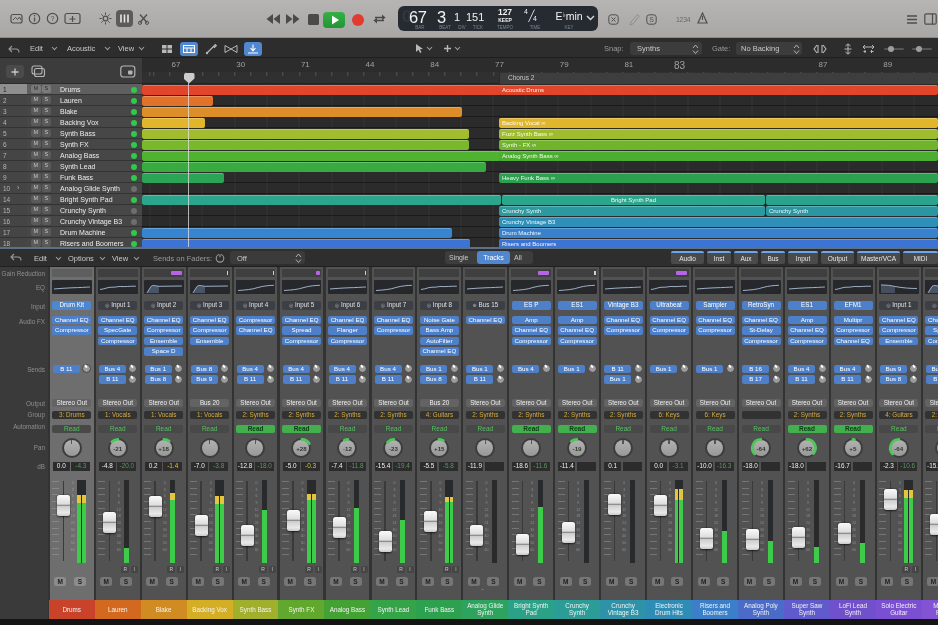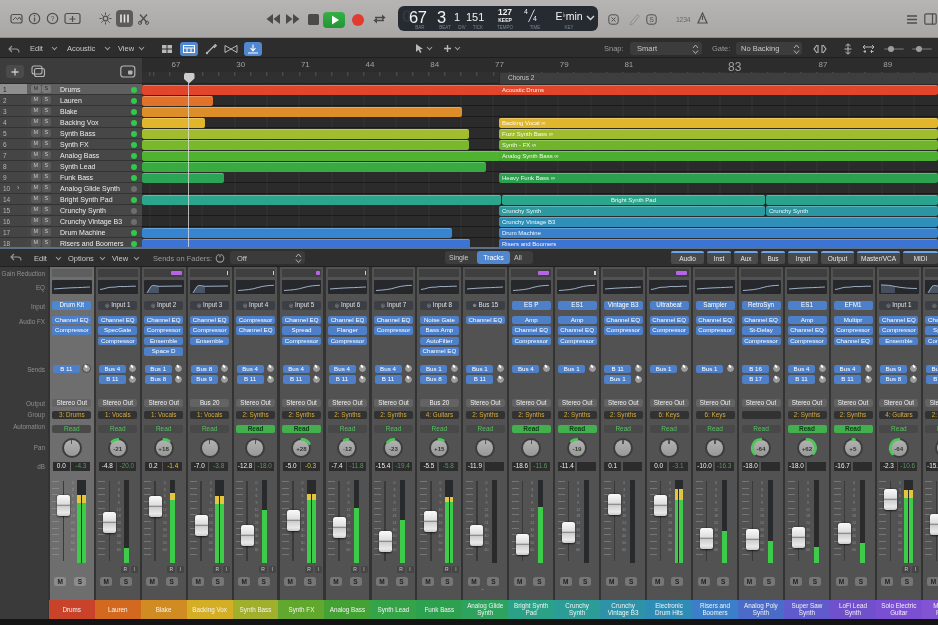--- a/index.html
+++ b/index.html
@@ -171,21 +171,21 @@
       <path d="M1 1 L3.5 3.7 L6 1" stroke="#9a9a9a" stroke-width="1.1" fill="none"></path>
     </svg>
 <svg class="ab" style="left:443px;top:5px" width="9" height="9" viewBox="0 0 9 9">
       <path d="M4.5 1 v7 M1 4.5 h7" stroke="#b8b8b8" stroke-width="1.4"></path>
     </svg>
 <svg class="ab" style="left:454px;top:7px" width="7" height="5" viewBox="0 0 7 5">
       <path d="M1 1 L3.5 3.7 L6 1" stroke="#9a9a9a" stroke-width="1.1" fill="none"></path>
     </svg>
 <div class="ab" style="left:604px;top:5px;color:#9a9a9a;font-size:7.5px">Snap:</div>
 <div class="ab" style="left:630px;top:2.5px;width:72px;height:13px;background:#3c3c3c;border-radius:3px"></div>
-<div class="ab" style="left:637px;top:5px;color:#c9c9c9;font-size:7.5px">Smart</div>
+<div class="ab" style="left:637px;top:5px;color:#c9c9c9;font-size:7.5px">Synths</div>
 <svg class="ab" style="left:692px;top:4.5px" width="7" height="10" viewBox="0 0 7 10">
       <path d="M1 4 L3.5 1 L6 4 M1 6.5 L3.5 9.5 L6 6.5" stroke="#b0b0b0" stroke-width="1" fill="none"></path>
     </svg>
 <div class="ab" style="left:712px;top:5px;color:#9a9a9a;font-size:7.5px">Gate:</div>
 <div class="ab" style="left:736px;top:2.5px;width:66px;height:13px;background:#3c3c3c;border-radius:3px"></div>
 <div class="ab" style="left:741px;top:5px;color:#c9c9c9;font-size:7.5px">No Backing</div>
 <svg class="ab" style="left:793px;top:4.5px" width="7" height="10" viewBox="0 0 7 10">
       <path d="M1 4 L3.5 1 L6 4 M1 6.5 L3.5 9.5 L6 6.5" stroke="#b0b0b0" stroke-width="1" fill="none"></path>
     </svg>
 <svg class="ab" style="left:813px;top:5px" width="14" height="10" viewBox="0 0 14 10">
@@ -205,21 +205,21 @@
 <div class="ab" style="left:0;top:58px;width:938px;height:190px;background:#2c2c2c;overflow:hidden">
 <div class="ab" style="left:142px;top:0;width:796px;height:14px;background:#2c2c2c"></div>
 <div class="ab" style="left:171.5px;top:2px;color:#a0a0a0;font-size:8px">67</div>
 <div class="ab" style="left:236.2px;top:2px;color:#a0a0a0;font-size:8px">30</div>
 <div class="ab" style="left:300.9px;top:2px;color:#a0a0a0;font-size:8px">71</div>
 <div class="ab" style="left:365.6px;top:2px;color:#a0a0a0;font-size:8px">44</div>
 <div class="ab" style="left:430.3px;top:2px;color:#a0a0a0;font-size:8px">84</div>
 <div class="ab" style="left:495.0px;top:2px;color:#a0a0a0;font-size:8px">77</div>
 <div class="ab" style="left:559.7px;top:2px;color:#a0a0a0;font-size:8px">79</div>
 <div class="ab" style="left:624.4px;top:2px;color:#a0a0a0;font-size:8px">81</div>
-<div class="ab" style="left:728px;top:2px;color:#a0a0a0;font-size:12px">83</div>
+<div class="ab" style="left:674px;top:2px;color:#a0a0a0;font-size:10px">83</div>
 <div class="ab" style="left:753.8px;top:16px;color:#a0a0a0;font-size:8px">85</div>
 <div class="ab" style="left:818.5px;top:2px;color:#a0a0a0;font-size:8px">87</div>
 <div class="ab" style="left:883.2px;top:2px;color:#a0a0a0;font-size:8px">89</div>
 <div class="ab" style="left:142px;top:14px;width:796px;height:12px;background:#303030;border-bottom:1px solid #232323">
       <div class="ab" style="left:0;top:0;width:796px;height:4px;background-image:repeating-linear-gradient(to right,rgba(190,190,190,0.25) 0 1px,transparent 1px 16.17px);background-position:11.3px 0"></div>
     </div>
 <div class="ab" style="left:499px;top:14.5px;width:439px;height:11px;background:#3e3e3e;border-left:1px solid #2a2a2a">
       <span style="position:absolute;left:8px;top:1.5px;color:#c6c6c6;font-size:6.5px">Chorus 2</span>
     </div>
 <div class="ab" style="left:142px;top:26px;width:796px;height:164px;background:#2b2b2b;background-image:repeating-linear-gradient(to right,rgba(255,255,255,0.05) 0 1px,transparent 1px 32.35px),repeating-linear-gradient(to bottom,rgba(0,0,0,0.4) 0 1px,transparent 1px 11px);background-position:27.5px 0,0 -1px">

